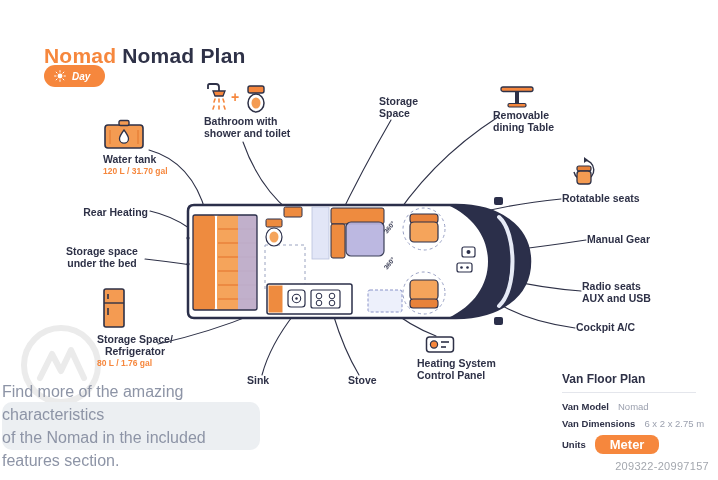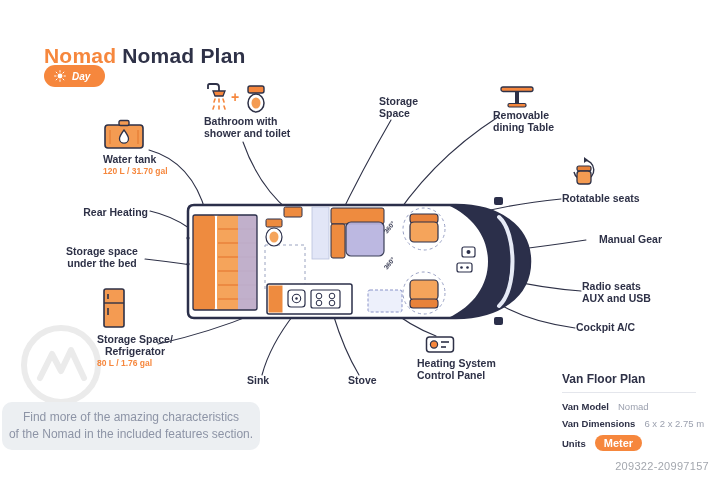--- a/index.html
+++ b/index.html
@@ -37,29 +37,29 @@
   .van-layer{position:absolute;left:178px;top:196px;width:355px;height:130px;}
   svg text{font-family:"Liberation Sans",sans-serif;}
   
   .info-panel{position:absolute;left:562px;top:372px;width:134px;}
   .info-title{font-size:12px;font-weight:700;color:var(--ink);}
   .info-divider{height:1px;background:#E4E6EC;margin:6px 0 8px 0;}
   .info-row{display:flex;align-items:center;font-size:9.5px;margin-bottom:6px;}
   .info-label{font-weight:700;color:var(--ink);margin-right:9px;white-space:nowrap;}
   .info-value{color:var(--muted);white-space:nowrap;}
   .units-badge{
-    background:var(--accent);color:#fff;font-size:11px;font-weight:700;
-    padding:2px 9px;border-radius:8px;border:none;cursor:pointer;
+    background:var(--accent);color:#fff;font-size:13px;font-weight:700;
+    padding:2px 15px;border-radius:8px;border:none;cursor:pointer;
     font-family:"Liberation Sans",sans-serif;
   }
   
   .note-box{
     position:absolute;left:2px;top:402px;width:258px;height:48px;background:#ECEFF2;border-radius:10px;
-    display:flex;align-items:center;justify-content:center;text-align:center;
-    font-size:12px;color:#8D94A6;white-space:pre-line;line-height:1.45;
+    display:flex;align-items:center;justify-content:center;
+    font-size:16px;color:#8D94A6;white-space:pre-line;line-height:1.45;
   }
   .serial{position:absolute;right:9px;bottom:8px;font-size:11px;color:#A3A7AE;letter-spacing:.3px;}
 </style>
 </head>
 <body>
 
 <div class="stage">
 
   <svg class="watermark-layer" style="left:14px;top:318px;" width="95" height="95" viewBox="0 0 95 95">
     <circle cx="47" cy="47" r="37" fill="none" stroke="#EBEBEB" stroke-width="6"></circle>
@@ -256,21 +256,21 @@
   <div class="callout" style="left:379px;top:95px;">Storage
 Space</div>
   <div class="callout" style="left:493px;top:109px;">Removable
 dining Table</div>
   <div class="callout" style="left:103px;top:153px;">Water tank</div>
   <div class="capacity" style="left:103px;top:166px;">120 L / 31.70 gal</div>
   <div class="callout" style="left:58px;top:206px;width:90px;text-align:right;">Rear Heating</div>
   <div class="callout" style="left:58px;top:245px;width:88px;text-align:center;">Storage space
 under the bed</div>
   <div class="callout" style="left:562px;top:192px;">Rotatable seats</div>
-  <div class="callout" style="left:587px;top:233px;margin-left:12px;">Manual Gear</div>
+  <div class="callout" style="left:587px;top:233px;">Manual Gear</div>
   <div class="callout" style="left:582px;top:280px;">Radio seats
 AUX and USB</div>
   <div class="callout" style="left:576px;top:321px;">Cockpit A/C</div>
   <div class="callout" style="left:97px;top:333px;text-align:center;">Storage Space/
 Refrigerator</div>
   <div class="capacity" style="left:97px;top:358px;">80 L / 1.76 gal</div>
   <div class="callout" style="left:247px;top:374px;">Sink</div>
   <div class="callout" style="left:348px;top:374px;">Stove</div>
   <div class="callout" style="left:417px;top:357px;">Heating System
 Control Panel</div>

